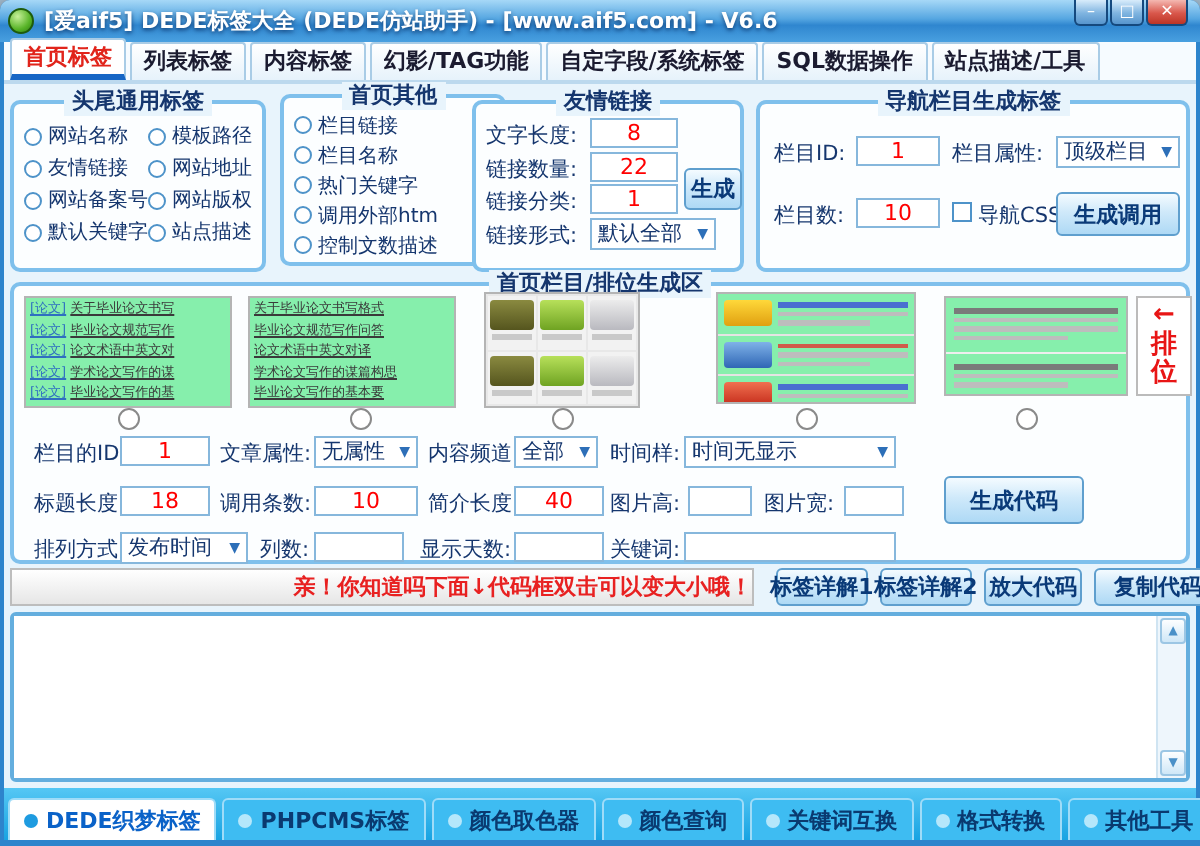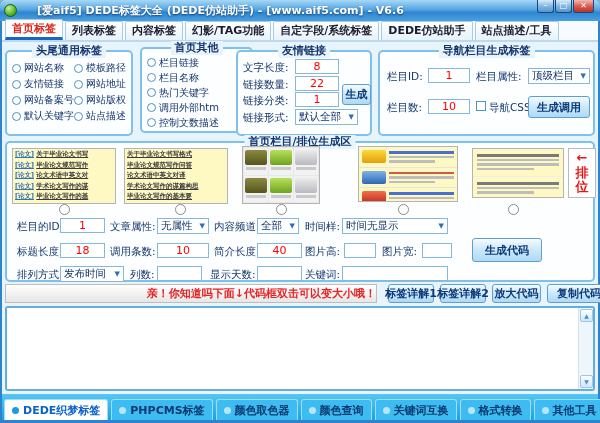--- a/index.html
+++ b/index.html
@@ -2,41 +2,41 @@
 <html><head>
 <meta charset="utf-8">
 <style>
   html,body{margin:0;padding:0;background:#9fb6c8;}
   *{box-sizing:border-box;font-family:"DejaVu Sans","Liberation Sans",sans-serif;}
   #app{position:relative;width:600px;height:423px;background:#2d84cc;border-radius:5px 5px 0 0;overflow:hidden;box-shadow:0 2px 6px rgba(0,0,0,.4);}
   .client{position:absolute;top:21px;left:2px;right:2px;bottom:3px;background:#e8f4fc;}
   
   .titlebar{position:absolute;top:0;left:0;right:0;height:21px;background:linear-gradient(#a6d8f7,#55a6e1 45%,#2f86cf 60%,#49a0e0);display:flex;align-items:center;padding:0 4px;}
   .app-icon{width:13px;height:13px;border-radius:50%;background:radial-gradient(circle at 35% 30%,#c7f09a,#58b428 60%,#2d7a10);border:1px solid #1e5c0c;flex:none;}
-  .title-text{color:#fff;font-size:11px;font-weight:bold;margin-left:20px;text-shadow:0 1px 2px rgba(0,30,80,.7);white-space:nowrap;}
+  .title-text{color:#fff;font-size:11px;font-weight:bold;margin-left:5px;text-shadow:0 1px 2px rgba(0,30,80,.7);white-space:nowrap;}
   .winbtns{position:absolute;right:6px;top:0;display:flex;}
   .wbtn{height:13px;width:17px;border:1px solid #15497e;border-top:none;border-radius:0 0 3px 3px;background:linear-gradient(#d8ecfb,#7fb4e0 55%,#5795cd);color:#fff;font-size:8px;line-height:11px;text-align:center;margin-left:1px;cursor:pointer;}
   .wbtn.close{width:21px;background:linear-gradient(#f4b8b1,#d9574b 55%,#bd3526);}
   
   .tabstrip{position:absolute;top:21px;left:2px;right:2px;height:21px;background:#f6fbff;border-bottom:2px solid #bcd9ee;display:flex;align-items:flex-end;padding-left:3px;}
   .ttab{height:19px;line-height:17px;padding:0 6px;font-size:11px;font-weight:bold;color:#1b1b30;background:linear-gradient(#ffffff,#e6f2fb);border:1px solid #a9cce6;border-bottom:none;border-radius:2px 2px 0 0;margin-right:2px;white-space:nowrap;cursor:pointer;}
   .ttab.active{color:#e1241b;background:#fff;border-bottom:3px solid #1766c5;height:21px;}
   
   .grp{position:absolute;border:2px solid #7fc0ec;border-radius:5px;background:#fcfeff;}
   .grp-title{position:absolute;top:-8px;left:50%;transform:translateX(-50%);background:#e8f4fc;padding:0 4px;font-size:11px;font-weight:bold;color:#15366e;white-space:nowrap;line-height:14px;}
   .opt{display:flex;align-items:center;font-size:10px;color:#15366e;white-space:nowrap;cursor:pointer;}
   .radio{display:inline-block;width:9px;height:9px;border:1px solid #4e93c9;border-radius:50%;background:#fff;margin-right:3px;flex:none;}
   .fld-label{position:absolute;font-size:10.5px;color:#15366e;white-space:nowrap;}
   .txt{position:absolute;border:1px solid #86b7dc;background:#fff;color:#ff0000;font-size:11px;text-align:center;height:15px;padding:0;outline:none;}
   .sel{position:absolute;border:1px solid #86b7dc;background:#fff;color:#15366e;font-size:10.5px;display:flex;align-items:center;height:16px;padding-left:3px;cursor:pointer;white-space:nowrap;overflow:hidden;}
   .sel .arr{margin-left:auto;font-size:7px;color:#2d6fb8;padding:0 3px;flex:none;}
   .btn{position:absolute;display:flex;align-items:center;justify-content:center;font-size:11px;font-weight:bold;color:#0a3a78;background:linear-gradient(#f4fbff,#cfe9fa 45%,#aed9f5);border:1px solid #5f9fce;border-radius:3px;cursor:pointer;white-space:nowrap;}
   .chk{position:absolute;width:10px;height:10px;border:1px solid #4e93c9;background:#fff;}
   
-  .pv{position:absolute;background:#fef9c3;border:1px solid #b4b4b4;overflow:hidden;font-weight:bold;}
+  .pv{position:absolute;background:#86efac;border:1px solid #b4b4b4;overflow:hidden;}
   .pv1-row{font-size:6.5px;line-height:10.6px;white-space:nowrap;padding-left:2px;overflow:hidden;}
   .pv .cat{color:#2f6fc0;text-decoration:underline;}
   .pv .lnk{color:#3a3a3a;text-decoration:underline;}
   .pv-radio{position:absolute;width:11px;height:11px;border:1px solid #8a8a8a;border-radius:50%;background:#fff;cursor:pointer;}
   .carsgrid{display:grid;grid-template-columns:repeat(3,1fr);gap:1px;padding:1px;background:#e8e8e8;height:100%;}
   .carcell{background:#f2f2f2;display:flex;flex-direction:column;align-items:center;padding-top:2px;}
   .carimg{width:22px;height:15px;border-radius:2px;}
   .car-olive{background:linear-gradient(#8a8a40,#55551e);}
   .car-green{background:linear-gradient(#b7e05a,#6fa322);}
   .car-silver{background:linear-gradient(#ececec,#b9b9bf);}
@@ -84,21 +84,21 @@
       <span class="wbtn close">✕</span>
     </span>
   </div>
 
   <div class="tabstrip">
     <span class="ttab active">首页标签</span>
     <span class="ttab">列表标签</span>
     <span class="ttab">内容标签</span>
     <span class="ttab">幻影/TAG功能</span>
     <span class="ttab">自定字段/系统标签</span>
-    <span class="ttab">DEDE仿站助手</span>
+    <span class="ttab">SQL数据操作</span>
     <span class="ttab">站点描述/工具</span>
   </div>
 
   <div class="grp" style="left:5px;top:50px;width:128px;height:86px;">
     <span class="grp-title">头尾通用标签</span>
     <div style="position:absolute;left:5px;top:8px;display:grid;grid-template-columns:62px 54px;grid-auto-rows:16px;">
       <span class="opt">
           <span class="radio"></span>
           <span>网站名称</span>
         </span>

